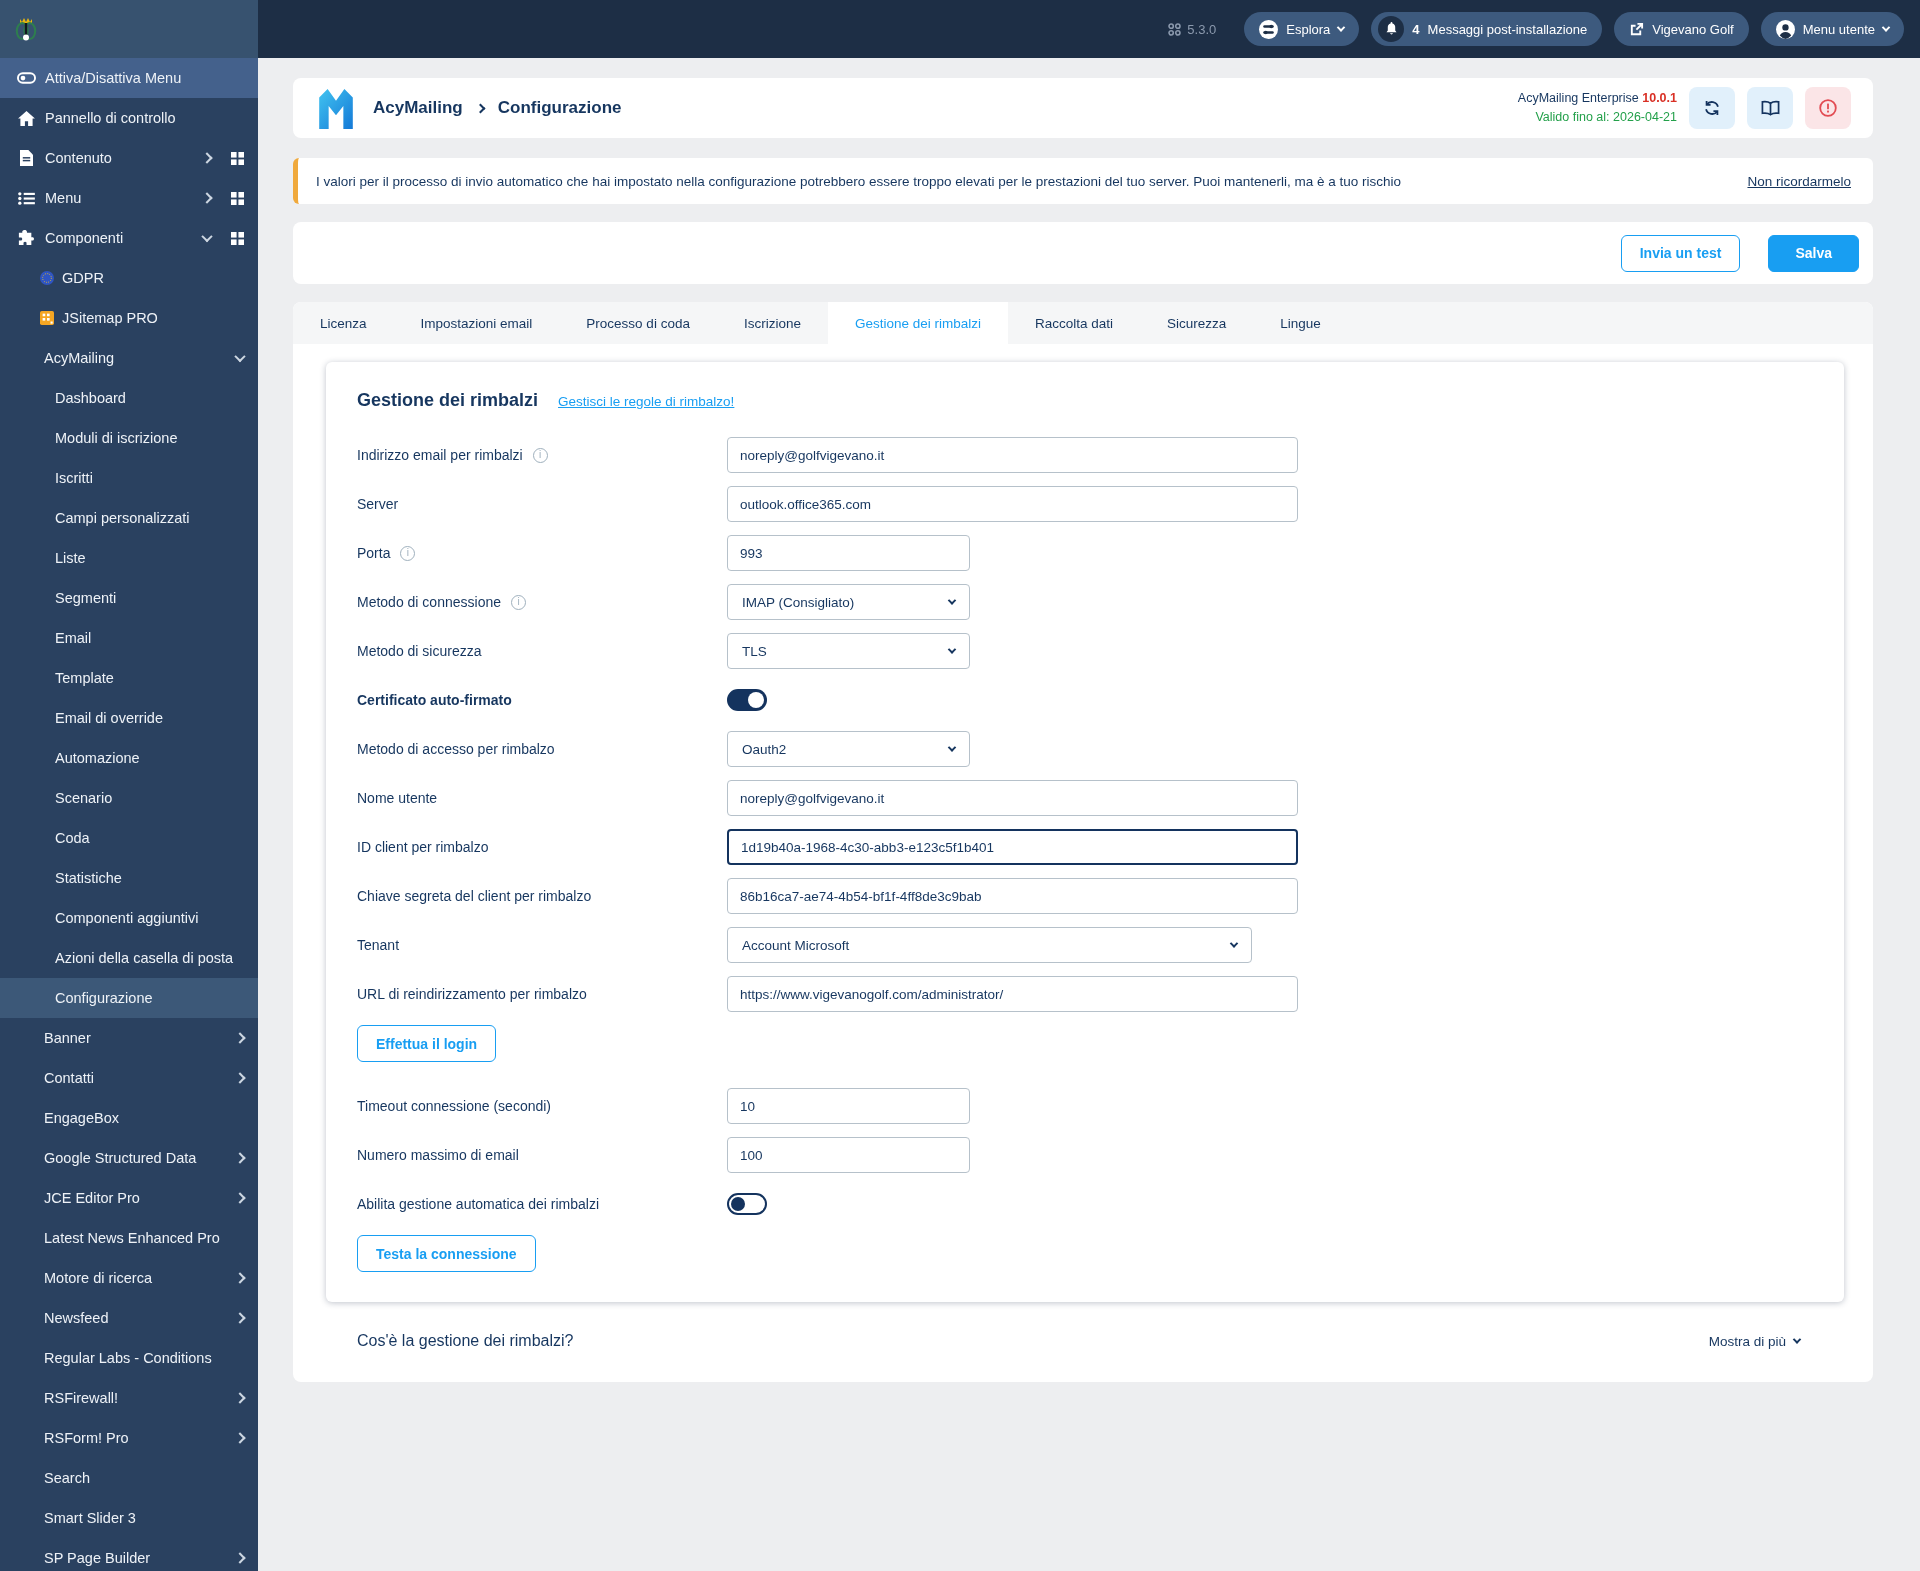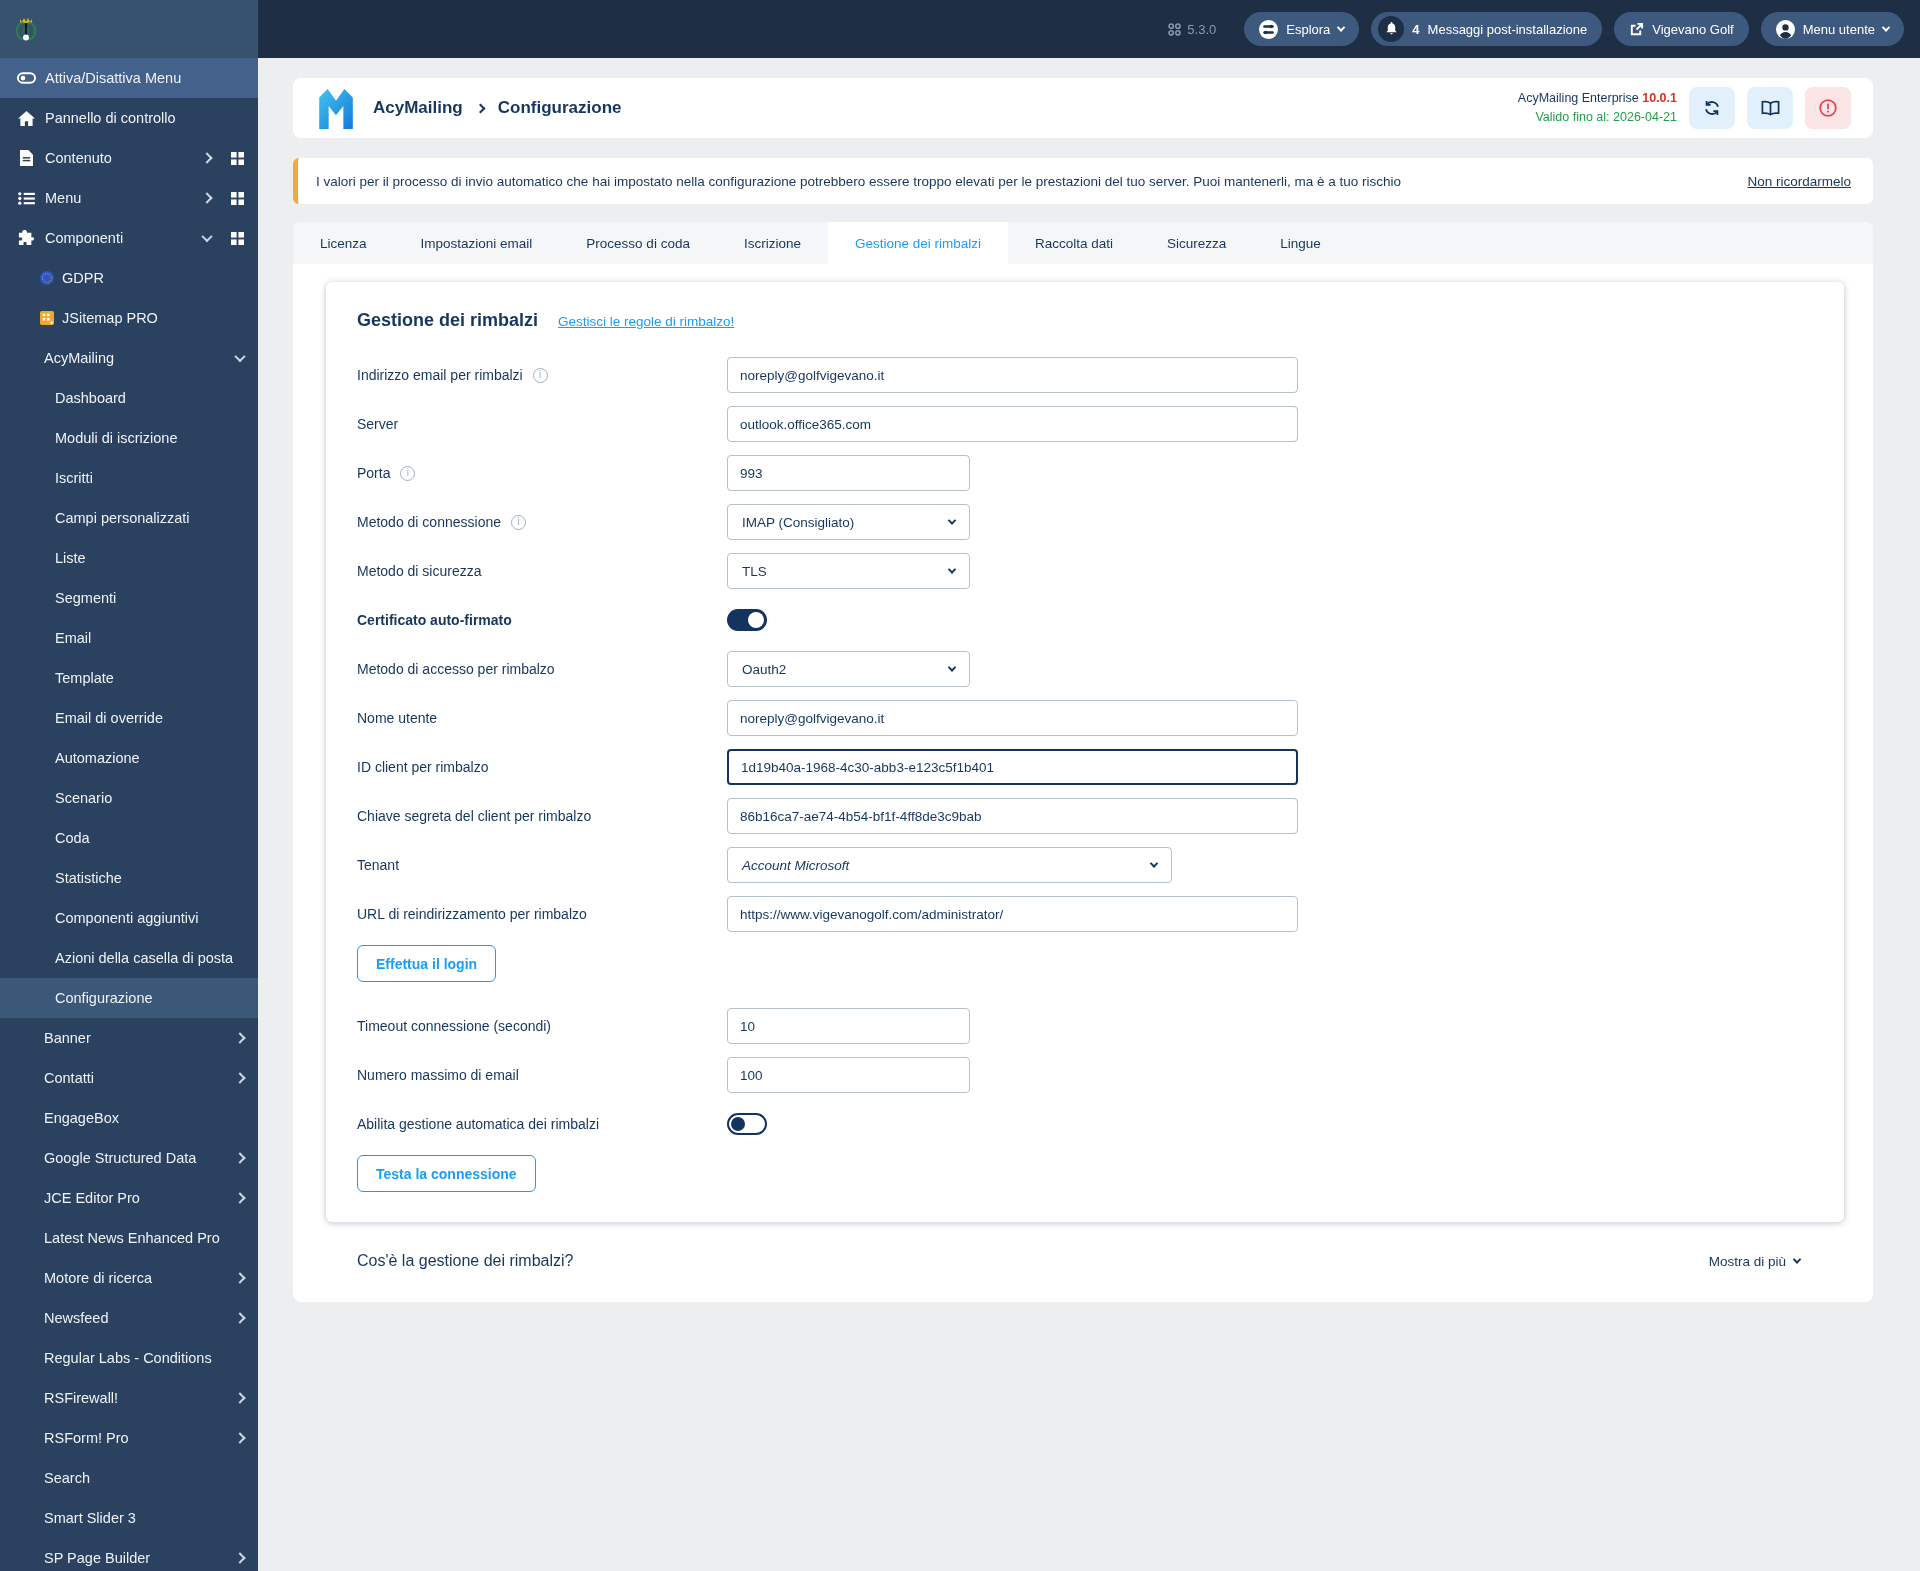--- a/index.html
+++ b/index.html
@@ -68,21 +68,21 @@
   .frow { display:flex; align-items:center; min-height:36px; margin-bottom:13px; }
   .flabel { width:370px; flex:none; font-size:14px; color:#16365f; display:flex; align-items:center; gap:10px; }
   .flabel.bold { font-weight:700; }
   .info-ic { width:15px; height:15px; border:1.4px solid #9fb0bd; color:#9fb0bd; border-radius:50%; font-size:10px; line-height:12px; text-align:center; font-style:normal; flex:none; }
   .inp { height:36px; border:1px solid #b6c1ca; border-radius:4px; font-family:inherit; font-size:13.5px; color:#16365f; padding:0 12px; background:#fff; }
   .inp.wide { width:571px; }
   .inp.small { width:243px; }
   .inp.focused { border:2px solid #14335e; }
   .sel { height:36px; border:1px solid #b6c1ca; border-radius:4px; display:flex; align-items:center; padding:0 14px; font-size:13.5px; color:#16365f; cursor:pointer; background:#fff; }
   .sel.small { width:243px; }
-  .sel.wide { width:445px;font-style:italic; }
+  .sel.wide { width:525px; }
   .sel .chev { margin-left:auto; width:6px; height:6px; border-width:2.5px; }
   .tgl { width:40px; height:22px; border-radius:11px; position:relative; cursor:pointer; }
   .tgl.on { background:#14335e; }
   .tgl.on .knob { position:absolute; right:3px; top:3px; width:16px; height:16px; border-radius:50%; background:#fff; }
   .tgl.off { background:#fff; border:2px solid #14335e; }
   .tgl.off .knob { position:absolute; left:2px; top:2px; width:14px; height:14px; border-radius:50%; background:#14335e; }
   .btnrow { margin-top:4px; margin-bottom:26px; }
   .btnrow.last { margin-top:2px; margin-bottom:0; }
   .faq-row { display:flex; align-items:center; justify-content:space-between; padding:30px 44px 32px 31px; }
   .faq-q { font-size:16px; color:#16365f; font-weight:500; }
@@ -485,20 +485,24 @@
           </svg>
       </button>
     </div>
   </div>
 
   <div class="warning-card">
     <span class="warn-text">I valori per il processo di invio automatico che hai impostato nella configurazione potrebbero essere troppo elevati per le prestazioni del tuo server. Puoi mantenerli, ma è a tuo rischio</span>
     <a class="warn-dismiss">Non ricordarmelo</a>
   </div>
 
+  <div class="card toolbar-card">
+    <button class="btn-outline">Invia un test</button>
+    <button class="btn-solid">Salva</button>
+  </div>
 
   <div class="content-card">
     <div class="tabs" id="tabs">
         <div class="tab">
           <span>Licenza</span>
         </div>
         <div class="tab">
           <span>Impostazioni email</span>
         </div>
         <div class="tab">

